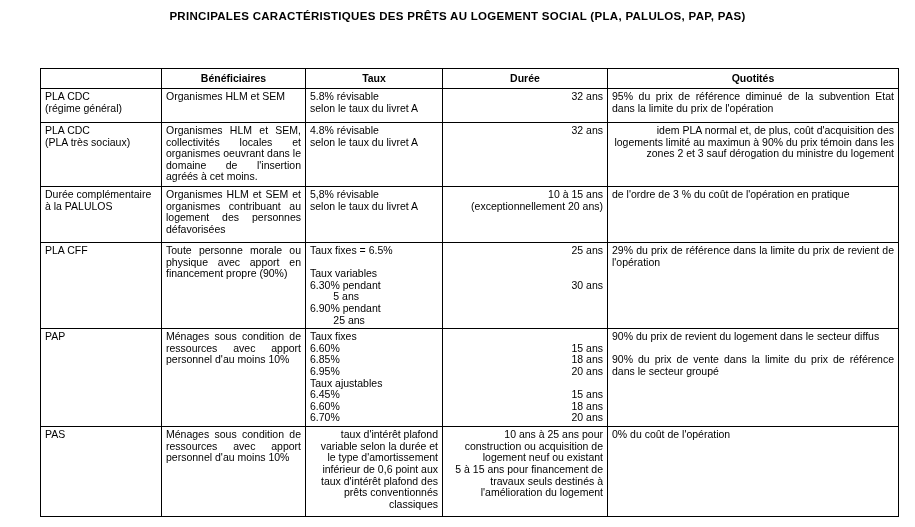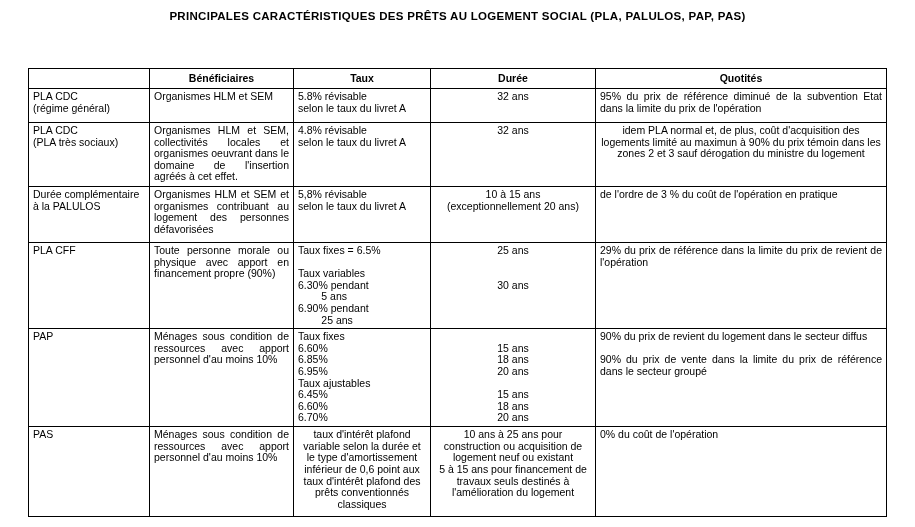--- a/index.html
+++ b/index.html
@@ -17,21 +17,21 @@
     top: 10px;
     left: 0;
     width: 100%;
     text-align: center;
     font-weight: bold;
     font-size: 11.5px;
     letter-spacing: 0.3px;
   }
   table.loans {
     position: absolute;
-    left: 28px;
+    left: 40px;
     top: 68px;
     width: 858px;
     border-collapse: collapse;
     table-layout: fixed;
   }
   .loans th, .loans td {
     border: 1.6px solid #000;
     font-size: 10.5px;
     line-height: 11.6px;
     vertical-align: top;
@@ -44,21 +44,21 @@
     vertical-align: middle;
   }
   .loans tbody tr:nth-child(1) td { height: 34px; }
   .loans tbody tr:nth-child(2) td { height: 64px; }
   .loans tbody tr:nth-child(3) td { height: 56px; }
   .loans tbody tr:nth-child(4) td { height: 86px; }
   .loans tbody tr:nth-child(5) td { height: 98px; }
   .loans tbody tr:nth-child(6) td { height: 90px; }
   td.lbl { font-weight: normal; white-space: pre-wrap; }
   td.pre { white-space: pre-wrap; }
-  td.center { text-align: center; }
+  td.center { text-align: right; }
   td.justify { text-align: justify; }
 </style>
 </head>
 <body>
 
 <div class="title">PRINCIPALES CARACTÉRISTIQUES DES PRÊTS AU LOGEMENT SOCIAL (PLA, PALULOS, PAP, PAS)</div>
 
 <table class="loans">
   <colgroup>
     <col style="width:121px">
@@ -82,21 +82,21 @@
 (régime général)</td>
       <td class="pre">Organismes HLM et SEM</td>
       <td class="pre">5.8% révisable
 selon le taux du livret A</td>
       <td class="pre center">32 ans</td>
       <td class="pre justify">95% du prix de référence diminué de la subvention Etat dans la limite du prix de l'opération</td>
     </tr>
     <tr>
       <td class="lbl">PLA CDC
 (PLA très sociaux)</td>
-      <td class="pre justify">Organismes HLM et SEM, collectivités locales et organismes oeuvrant dans le domaine de l'insertion agréés à cet effet.</td>
+      <td class="pre justify">Organismes HLM et SEM, collectivités locales et organismes oeuvrant dans le domaine de l'insertion agréés à cet moins.</td>
       <td class="pre">4.8% révisable
 selon le taux du livret A</td>
       <td class="pre center">32 ans</td>
       <td class="pre center">idem PLA normal et, de plus, coût d'acquisition des logements limité au maximun à 90% du prix témoin dans les zones 2 et 3 sauf dérogation du ministre du logement</td>
     </tr>
     <tr>
       <td class="lbl">Durée complémentaire
 à la PALULOS</td>
       <td class="pre justify">Organismes HLM et SEM et organismes contribuant au logement des personnes défavorisées</td>
       <td class="pre">5,8% révisable

